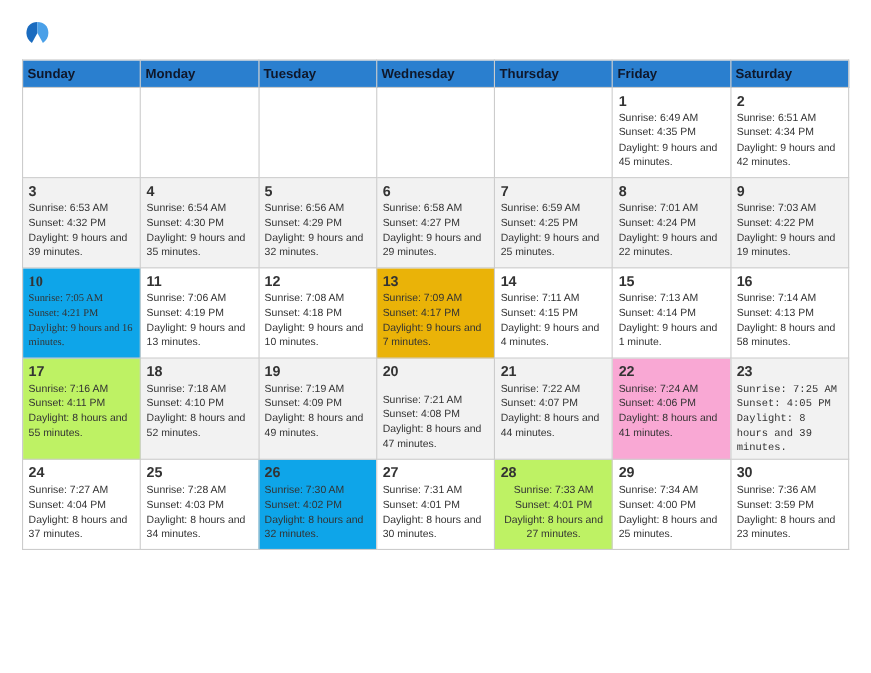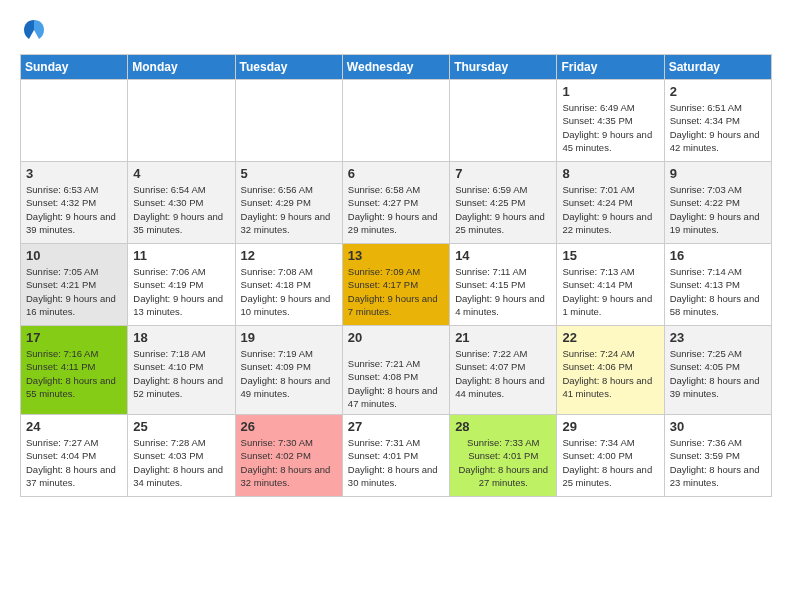--- a/index.html
+++ b/index.html
@@ -5,21 +5,21 @@
     * { box-sizing: border-box; margin: 0; padding: 0; }
     body { font-family: Arial, sans-serif; background: #fff; width: 792px; min-height: 612px; }
     .page { padding: 16px 20px; }
     .header { display: flex; align-items: flex-start; justify-content: space-between; margin-bottom: 10px; }
     .logo { display: flex; align-items: center; gap: 2px; }
     .logo-icon { width: 28px; height: 28px; }
     .title-block { text-align: right; }
     .month-title { font-size: 36px; font-weight: normal; color: #333; line-height: 1.1; }
     .location { font-size: 16px; color: #555; }
     .calendar { width: 100%; border-collapse: collapse; table-layout: fixed; }
-    .calendar th { background: #2a7fcf; color: #ffffff; font-size: 12px; font-weight: bold; padding: 5px 4px; text-align: left; border: 1px solid #ccc; }
+    .calendar th { background: #2a7fcf; color: #0f172a; font-size: 12px; font-weight: bold; padding: 5px 4px; text-align: left; border: 1px solid #ccc; }
     .calendar td { border: 1px solid #ccc; vertical-align: top; padding: 4px 5px; font-size: 10px; color: #333; height: 82px; background: #fff; }
     .calendar tr:nth-child(odd) td { background: #f7f7f7; }
     .calendar tr:nth-child(even) td { background: #fff; }
     .day-num { font-size: 13px; font-weight: bold; display: block; margin-bottom: 2px; }
     .day-info { font-size: 9.5px; line-height: 1.4; color: #333; }
     .empty { background: #fff !important; }
   </style>
 </head>
 <body>
 
@@ -111,21 +111,21 @@
 Daylight: 9 hours and 22 minutes.</div>
           </td>
           <td style="background: rgb(242, 242, 242);">
             <span class="day-num">9</span>
             <div class="day-info" style="white-space: pre-line;">Sunrise: 7:03 AM
 Sunset: 4:22 PM
 Daylight: 9 hours and 19 minutes.</div>
           </td>
         </tr>
         <tr>
-          <td style="background: #e5e5e5;">
+          <td style="background: #0ea5e9; font-family: Liberation Serif, serif;">
             <span class="day-num">10</span>
             <div class="day-info" style="white-space: pre-line;">Sunrise: 7:05 AM
 Sunset: 4:21 PM
 Daylight: 9 hours and 16 minutes.</div>
           </td>
           <td style="background: rgb(255, 255, 255); margin-left: 48px;">
             <span class="day-num">11</span>
             <div class="day-info" style="white-space: pre-line;">Sunrise: 7:06 AM
 Sunset: 4:19 PM
 Daylight: 9 hours and 13 minutes.</div>
@@ -155,21 +155,21 @@
 Daylight: 9 hours and 1 minute.</div>
           </td>
           <td style="background: rgb(255, 255, 255);">
             <span class="day-num">16</span>
             <div class="day-info" style="white-space: pre-line;">Sunrise: 7:14 AM
 Sunset: 4:13 PM
 Daylight: 8 hours and 58 minutes.</div>
           </td>
         </tr>
         <tr>
-          <td style="background: #84cc16;">
+          <td style="background: #bef264;">
             <span class="day-num">17</span>
             <div class="day-info" style="white-space: pre-line;">Sunrise: 7:16 AM
 Sunset: 4:11 PM
 Daylight: 8 hours and 55 minutes.</div>
           </td>
           <td style="background: rgb(242, 242, 242);">
             <span class="day-num">18</span>
             <div class="day-info" style="white-space: pre-line;">Sunrise: 7:18 AM
 Sunset: 4:10 PM
 Daylight: 8 hours and 52 minutes.</div>
@@ -185,47 +185,47 @@
             <div class="day-info" style="white-space: pre-line; margin-top: 12px;">Sunrise: 7:21 AM
 Sunset: 4:08 PM
 Daylight: 8 hours and 47 minutes.</div>
           </td>
           <td style="background: rgb(242, 242, 242);">
             <span class="day-num">21</span>
             <div class="day-info" style="white-space: pre-line;">Sunrise: 7:22 AM
 Sunset: 4:07 PM
 Daylight: 8 hours and 44 minutes.</div>
           </td>
-          <td style="background: #fef9c3;">
+          <td style="background: #f9a8d4;">
             <span class="day-num">22</span>
             <div class="day-info" style="white-space: pre-line;">Sunrise: 7:24 AM
 Sunset: 4:06 PM
 Daylight: 8 hours and 41 minutes.</div>
           </td>
           <td style="background: rgb(242, 242, 242);">
             <span class="day-num">23</span>
-            <div class="day-info" style="white-space: pre-line;">Sunrise: 7:25 AM
+            <div class="day-info" style="white-space: pre-line; font-family: Liberation Mono, monospace;">Sunrise: 7:25 AM
 Sunset: 4:05 PM
 Daylight: 8 hours and 39 minutes.</div>
           </td>
         </tr>
         <tr>
           <td style="background: rgb(255, 255, 255);">
             <span class="day-num">24</span>
             <div class="day-info" style="white-space: pre-line;">Sunrise: 7:27 AM
 Sunset: 4:04 PM
 Daylight: 8 hours and 37 minutes.</div>
           </td>
           <td style="background: rgb(255, 255, 255);">
             <span class="day-num">25</span>
             <div class="day-info" style="white-space: pre-line;">Sunrise: 7:28 AM
 Sunset: 4:03 PM
 Daylight: 8 hours and 34 minutes.</div>
           </td>
-          <td style="background: #fca5a5;">
+          <td style="background: #0ea5e9;">
             <span class="day-num">26</span>
             <div class="day-info" style="white-space: pre-line;">Sunrise: 7:30 AM
 Sunset: 4:02 PM
 Daylight: 8 hours and 32 minutes.</div>
           </td>
           <td style="background: rgb(255, 255, 255);">
             <span class="day-num">27</span>
             <div class="day-info" style="white-space: pre-line;">Sunrise: 7:31 AM
 Sunset: 4:01 PM
 Daylight: 8 hours and 30 minutes.</div>

